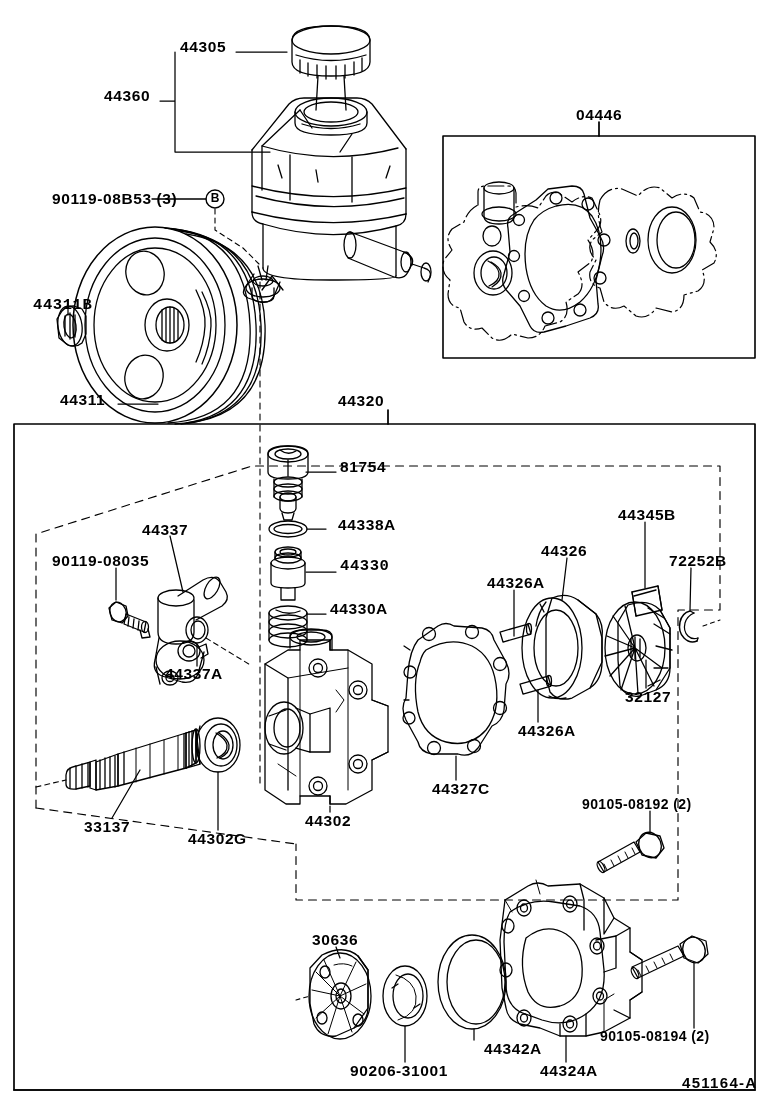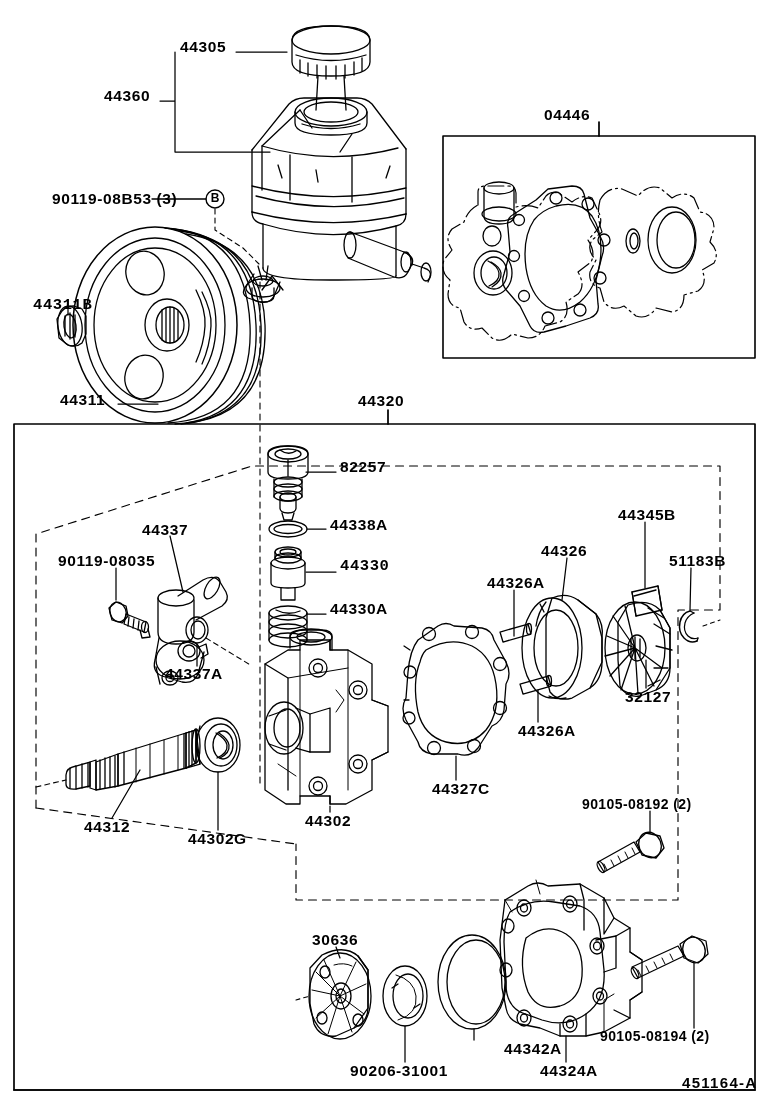--- a/index.html
+++ b/index.html
@@ -535,42 +535,42 @@
   </g>
 
   <line x1="14" y1="1090" x2="755" y2="1090" stroke-width="1.7"></line>
 </svg>
 
 <div class="lbl" style="left:180px;top:39px;">44305</div>
 <div class="lbl" style="left:104px;top:88px;">44360</div>
 <div class="lbl" style="left:52px;top:191px;">90119-08B53 (3)</div>
 <div class="lbl" style="left:33px;top:298px;font-family:Liberation Mono, monospace;">44311B</div>
 <div class="lbl" style="left:60px;top:392px;">44311</div>
-<div class="lbl" style="left:544px;top:107px;">04446</div>
-<div class="lbl" style="left:358px;top:393px;">44320</div>
-<div class="lbl" style="left:340px;top:459px;">82257</div>
-<div class="lbl" style="left:330px;top:517px;text-align:center;">44338A</div>
+<div class="lbl" style="left:576px;top:107px;">04446</div>
+<div class="lbl" style="left:338px;top:393px;">44320</div>
+<div class="lbl" style="left:340px;top:459px;">81754</div>
+<div class="lbl" style="left:338px;top:517px;text-align:center;">44338A</div>
 <div class="lbl" style="left:340px;top:559px;font-family:Liberation Mono, monospace;">44330</div>
 <div class="lbl" style="left:330px;top:601px;">44330A</div>
 <div class="lbl" style="left:142px;top:522px;">44337</div>
-<div class="lbl" style="left:58px;top:553px;">90119-08035</div>
+<div class="lbl" style="left:52px;top:553px;">90119-08035</div>
 <div class="lbl" style="left:165px;top:666px;">44337A</div>
-<div class="lbl" style="left:84px;top:819px;">44312</div>
+<div class="lbl" style="left:84px;top:819px;">33137</div>
 <div class="lbl" style="left:188px;top:831px;">44302G</div>
 <div class="lbl" style="left:305px;top:813px;">44302</div>
 <div class="lbl" style="left:432px;top:781px;">44327C</div>
 <div class="lbl" style="left:487px;top:575px;">44326A</div>
 <div class="lbl" style="left:541px;top:543px;">44326</div>
 <div class="lbl" style="left:518px;top:723px;">44326A</div>
 <div class="lbl" style="left:618px;top:507px;">44345B</div>
-<div class="lbl" style="left:669px;top:553px;">51183B</div>
+<div class="lbl" style="left:669px;top:553px;">72252B</div>
 <div class="lbl" style="left:625px;top:689px;">32127</div>
 <div class="lbl sm" style="left:582px;top:797px;">90105-08192 (2)</div>
 <div class="lbl sm" style="left:600px;top:1029px;">90105-08194 (2)</div>
 <div class="lbl" style="left:312px;top:932px;">30636</div>
 <div class="lbl" style="left:350px;top:1063px;">90206-31001</div>
-<div class="lbl" style="left:504px;top:1041px;text-align:right;">44342A</div>
+<div class="lbl" style="left:484px;top:1041px;text-align:right;">44342A</div>
 <div class="lbl" style="left:540px;top:1063px;">44324A</div>
 <div class="lbl id" style="left:682px;top:1075px;">451164-A</div>
 
 <div class="lbl" style="left:215px;top:192px;font-size:12px;letter-spacing:0;transform:translateX(-50%);">B</div>
 
 </div>
 
 </body></html>

